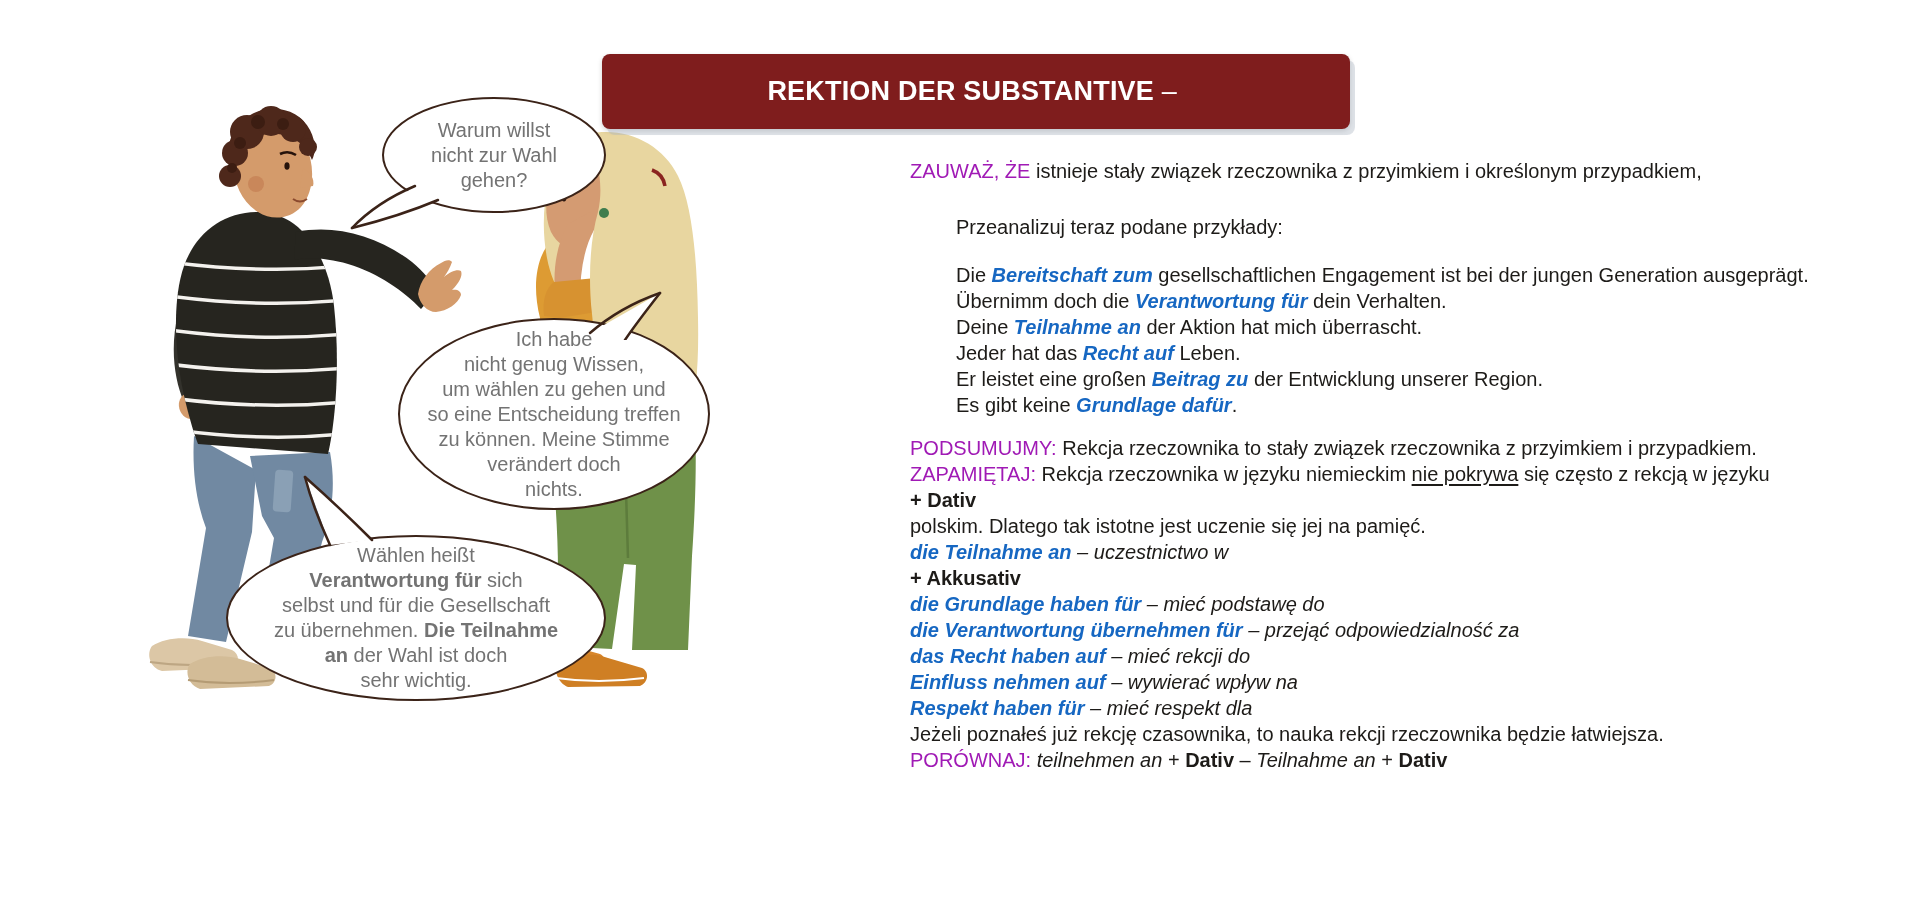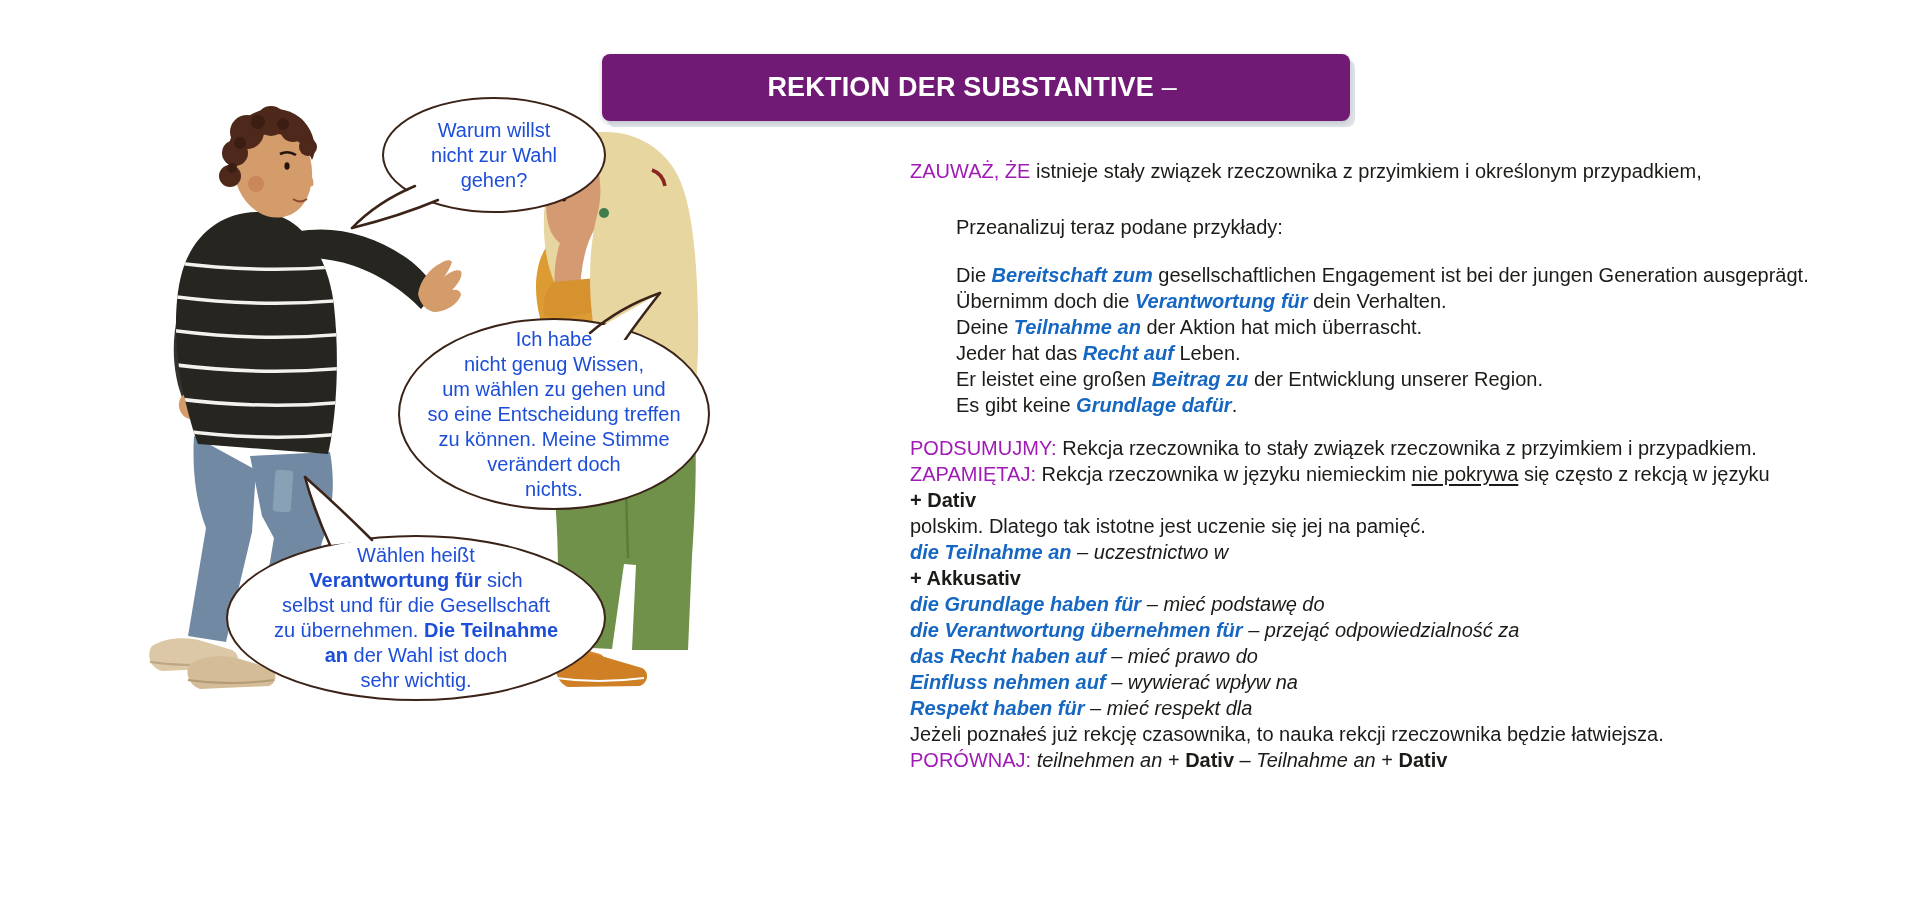--- a/index.html
+++ b/index.html
@@ -1,33 +1,33 @@
 <!DOCTYPE html>
 <html><head>
 <meta charset="utf-8">
 <style>
   html,body { margin:0; padding:0; background:#ffffff; }
   body { font-family:"Liberation Sans","DejaVu Sans",sans-serif; color:#1d1b18; }
   .page { position:relative; width:1920px; height:900px; background:#ffffff; overflow:hidden; }
 
   
-  .banner { position:absolute; left:602px; top:54px; width:748px; height:67px; z-index:4;
-            background:#701a75; border-radius:8px; display:flex; align-items:center; justify-content:center;
+  .banner { position:absolute; left:602px; top:54px; width:748px; height:75px; z-index:4;
+            background:#7f1d1d; border-radius:8px; display:flex; align-items:center; justify-content:center;
             box-shadow:5px 6px 0 rgba(168,180,192,.38), 0 2px 5px rgba(0,0,0,.18); }
   .banner span { color:#ffffff; font-size:27px; letter-spacing:.2px; white-space:pre; }
   .banner .b-de { font-weight:700; }
   .banner .b-pl { font-weight:400; }
 
   
   .illu { position:absolute; left:0; top:0; z-index:1; }
 
   
   .bubble { position:absolute; z-index:2; background:#ffffff; border:2.5px solid #3b2318; border-radius:50%;
             display:flex; align-items:center; justify-content:center; text-align:center; }
-  .bubble .btxt { white-space:pre-line; font-size:20px; line-height:25px; color:#1d4ed8; }
+  .bubble .btxt { white-space:pre-line; font-size:20px; line-height:25px; color:#737373; }
   .b1 { left:382px; top:97px;  width:220px; height:112px; }
   .b2 { left:398px; top:318px; width:308px; height:188px; }
   .b3 { left:226px; top:535px; width:376px; height:162px; }
   .bubble .bd { font-weight:700; }
   .tail { position:absolute; z-index:3; }
   .t1 { left:345px; top:178px; }
   .t2 { left:580px; top:285px; }
   .t3 { left:295px; top:468px; }
   .tl { fill:none; stroke:#3b2318; stroke-width:2.5; stroke-linecap:round; }
 
@@ -184,21 +184,21 @@
     <div class="ln gap17"><span class="pu">PODSUMUJMY:</span><span> Rekcja rzeczownika to stały związek rzeczownika z przyimkiem i przypadkiem.</span></div>
     <div class="ln"><span class="pu">ZAPAMIĘTAJ:</span><span> Rekcja rzeczownika w języku niemieckim </span><span class="un">nie pokrywa</span><span> się często z rekcją w języku</span></div>
     <div class="ln bd">+ Dativ</div>
 
     <div class="ln">polskim. Dlatego tak istotne jest uczenie się jej na pamięć.</div>
     <div class="ln"><span class="bi">die Teilnahme an</span><span class="it"> – uczestnictwo w</span></div>
 
     <div class="ln bd">+ Akkusativ</div>
     <div class="ln"><span class="bi">die Grundlage haben für</span><span class="it"> – mieć podstawę do</span></div>
     <div class="ln"><span class="bi">die Verantwortung übernehmen für</span><span class="it"> – przejąć odpowiedzialność za</span></div>
-    <div class="ln"><span class="bi">das Recht haben auf</span><span class="it"> – mieć prawo do</span></div>
+    <div class="ln"><span class="bi">das Recht haben auf</span><span class="it"> – mieć rekcji do</span></div>
     <div class="ln"><span class="bi">Einfluss nehmen auf</span><span class="it"> – wywierać wpływ na</span></div>
     <div class="ln"><span class="bi">Respekt haben für</span><span class="it"> – mieć respekt dla</span></div>
 
     <div class="ln">Jeżeli poznałeś już rekcję czasownika, to nauka rekcji rzeczownika będzie łatwiejsza.</div>
     <div class="ln"><span class="pu">PORÓWNAJ:</span><span class="it"> teilnehmen an</span><span> + </span><span class="bd">Dativ</span><span> – </span><span class="it">Teilnahme an</span><span> + </span><span class="bd">Dativ</span></div>
   </div>
 
 </div>
 
 </body></html>

